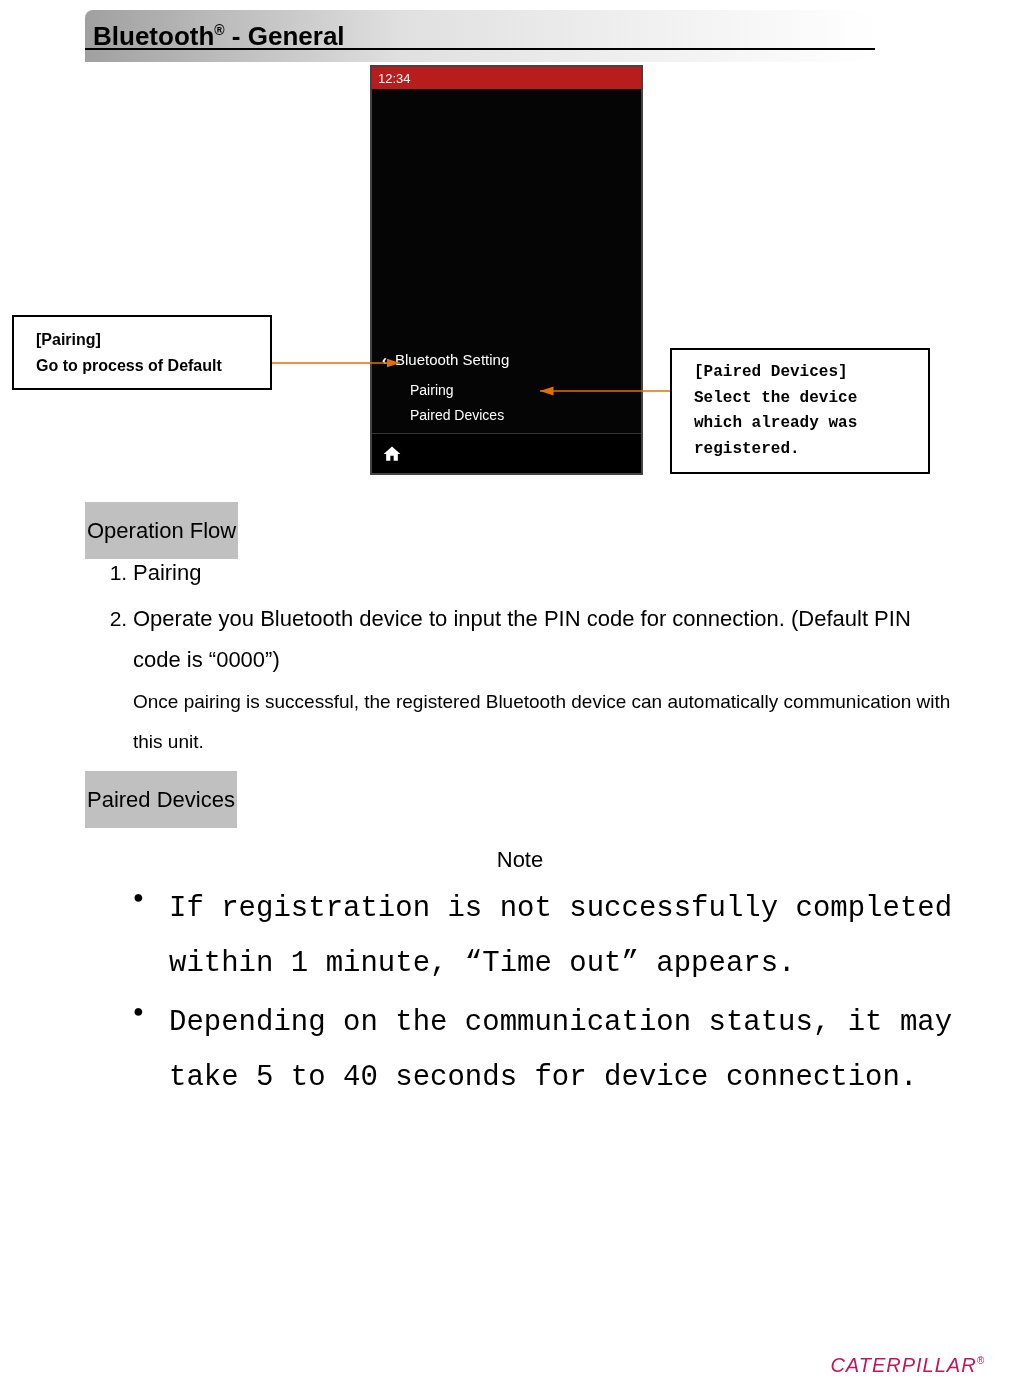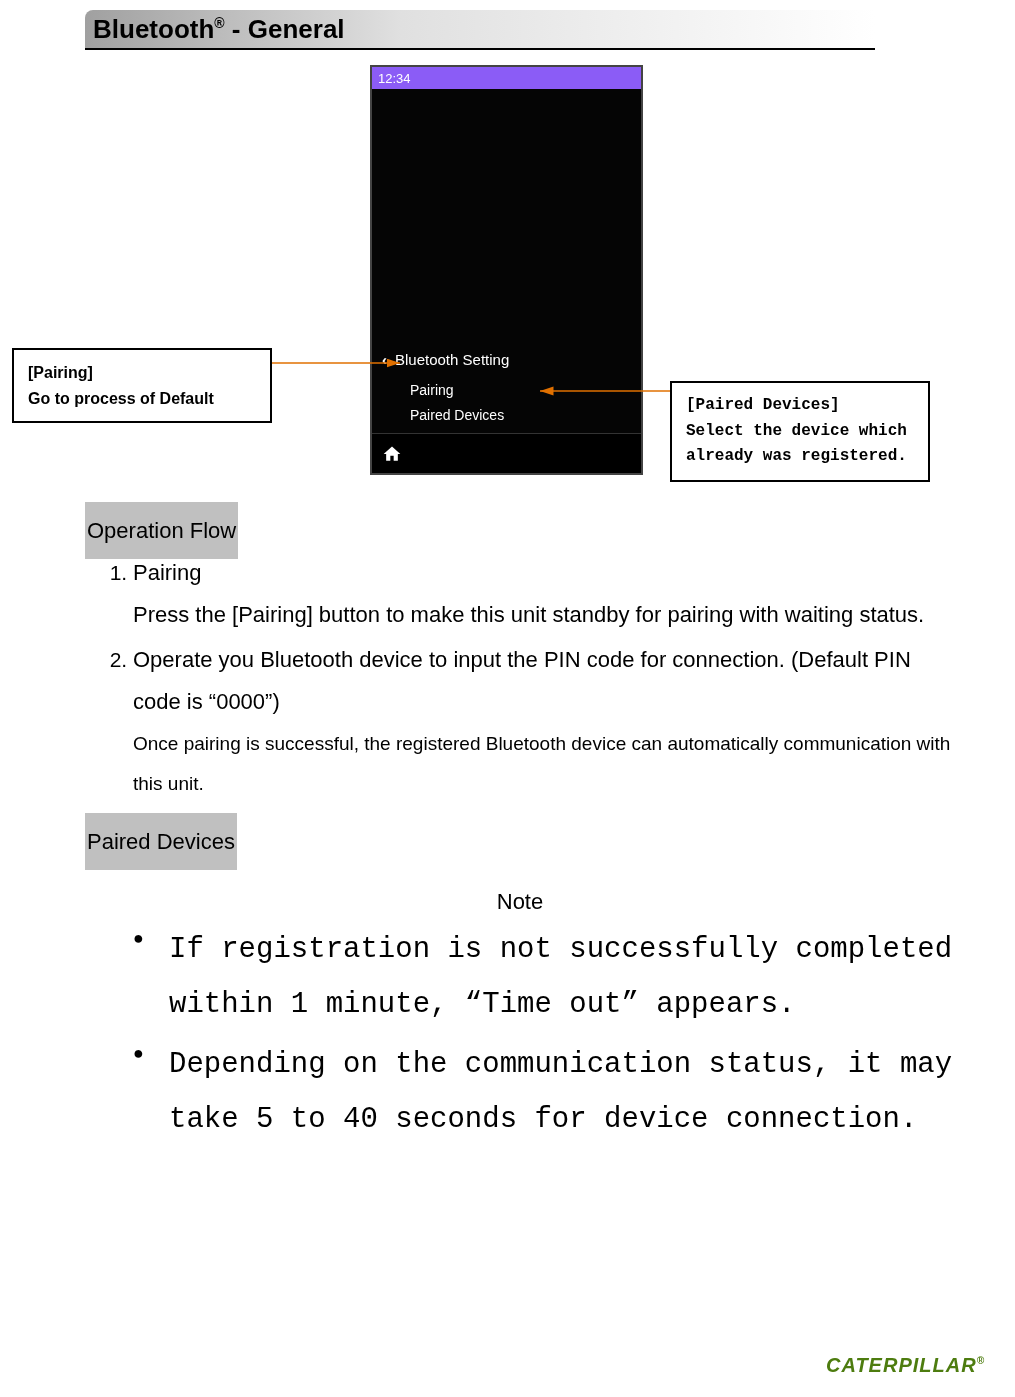--- a/index.html
+++ b/index.html
@@ -8,21 +8,21 @@
       width: 1015px;
       height: 1397px;
       background: #fff;
       position: relative;
       color: #000;
     }
     .header-bar {
       margin-left: 85px;
       margin-right: 140px;
       margin-top: 10px;
-      height: 38px;
+      height: 52px;
       display: flex;
       align-items: center;
       position: relative;
     }
     .header-gradient {
       position: absolute;
       top: 0; left: 0; right: 0; bottom: 0;
       background: linear-gradient(to right, #a0a0a0 0%, #e0e0e0 40%, #fff 100%);
       border-radius: 8px 0 0 0;
     }
@@ -58,21 +58,21 @@
       top: 0;
       width: 273px;
       height: 410px;
       background: #000;
       border: 2px solid #444;
       display: flex;
       flex-direction: column;
     }
     .phone-status {
       height: 22px;
-      background: #8b5cf6;
+      background: #b91c1c;
       color: #fff;
       font-size: 13px;
       padding-left: 6px;
       display: flex;
       align-items: center;
     }
     .phone-body {
       flex: 1;
       background: #050505;
       position: relative;
@@ -110,25 +110,24 @@
     }
     .home-icon {
       width: 20px; height: 20px;
       color: #fff;
     }
 
     .callout {
       position: absolute;
       border: 2px solid #000;
       background: #fff;
-      padding: 10px 14px;
+      padding: 10px 22px;
       font-size: 16px;
       font-weight: bold;
       line-height: 1.6;
-      margin-top: 33px;
     }
     .callout-left { left: 12px; top: 250px; width: 260px; }
     .callout-right { left: 670px; top: 283px; width: 260px; font-family: Liberation Mono, monospace; }
 
     svg.arrow { position: absolute; }
 
     .content {
       position: absolute;
       top: 510px;
       left: 85px;
@@ -154,24 +153,24 @@
     ul.note-list li { position: relative; padding-left: 36px; margin-bottom: 4px; font-size: 29px; font-family: Liberation Mono, monospace; }
     ul.note-list li::before {
       content: "●"; position: absolute; left: 0; top: 0; font-size: 18px;
     }
 
     .footer-logo {
       position: absolute;
       bottom: 20px;
       right: 30px;
       font-family: Arial, sans-serif;
-      font-weight: 700;
+      font-weight: 400;
       font-size: 20px;
       letter-spacing: 1px;
-      color: #4d7c0f;
+      color: #be185d;
       font-style: italic;
     }
     .footer-logo sup { font-size: 10px; }
   </style>
 </head>
 <body>
 
 <div class="header-bar">
   <div class="header-gradient"></div>
   <div class="header-title">
@@ -230,21 +229,20 @@
 
 </div>
 
 <div class="content">
 
   <div class="section-block">
     <span class="section-heading">Operation Flow</span>
     <ol class="main-list">
       <li>
         <span class="li-title">Pairing</span><br>
-        <span class="li-body-large">Press the [Pairing] button to make this unit standby for pairing with waiting status.</span>
       </li>
       <li>
         <span class="li-title">Operate you Bluetooth device to input the PIN code for connection. (Default PIN code is “0000”)</span><br>
         <span class="li-body-small">Once pairing is successful, the registered Bluetooth device can automatically communication with this unit.</span>
       </li>
     </ol>
   </div>
 
   <div class="section-block">
     <span class="section-heading">Paired Devices</span><br>

